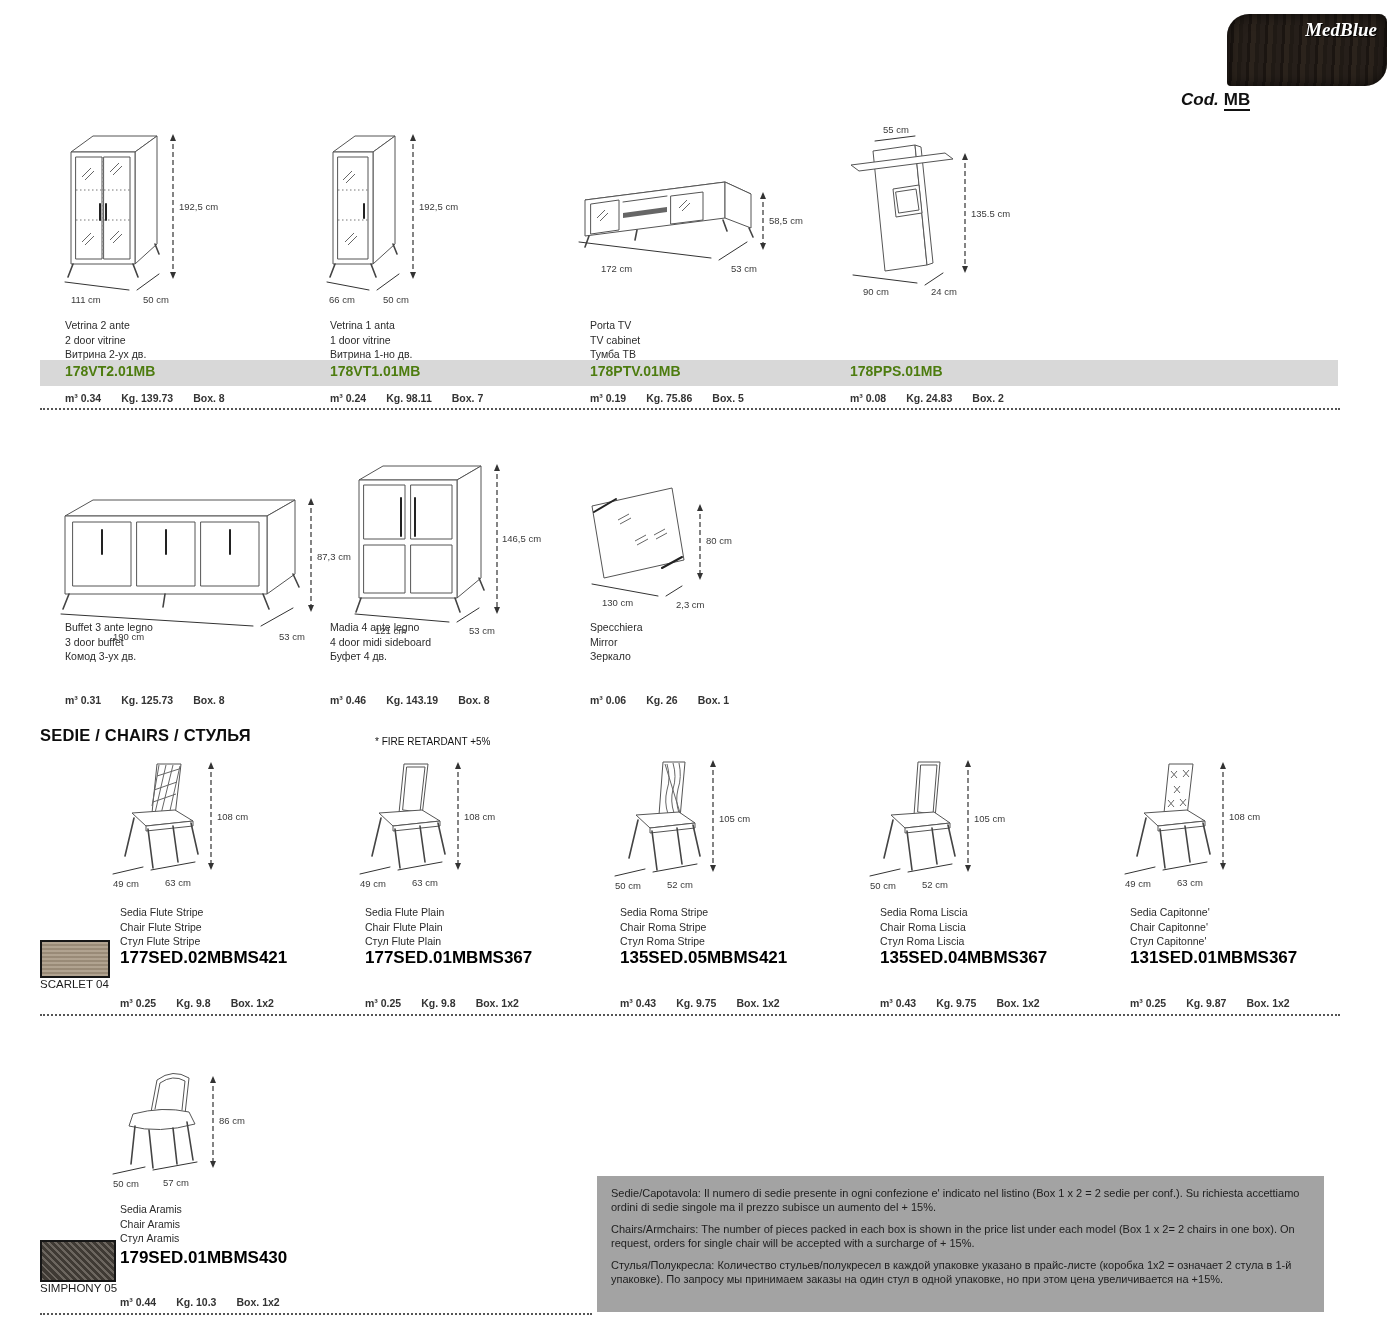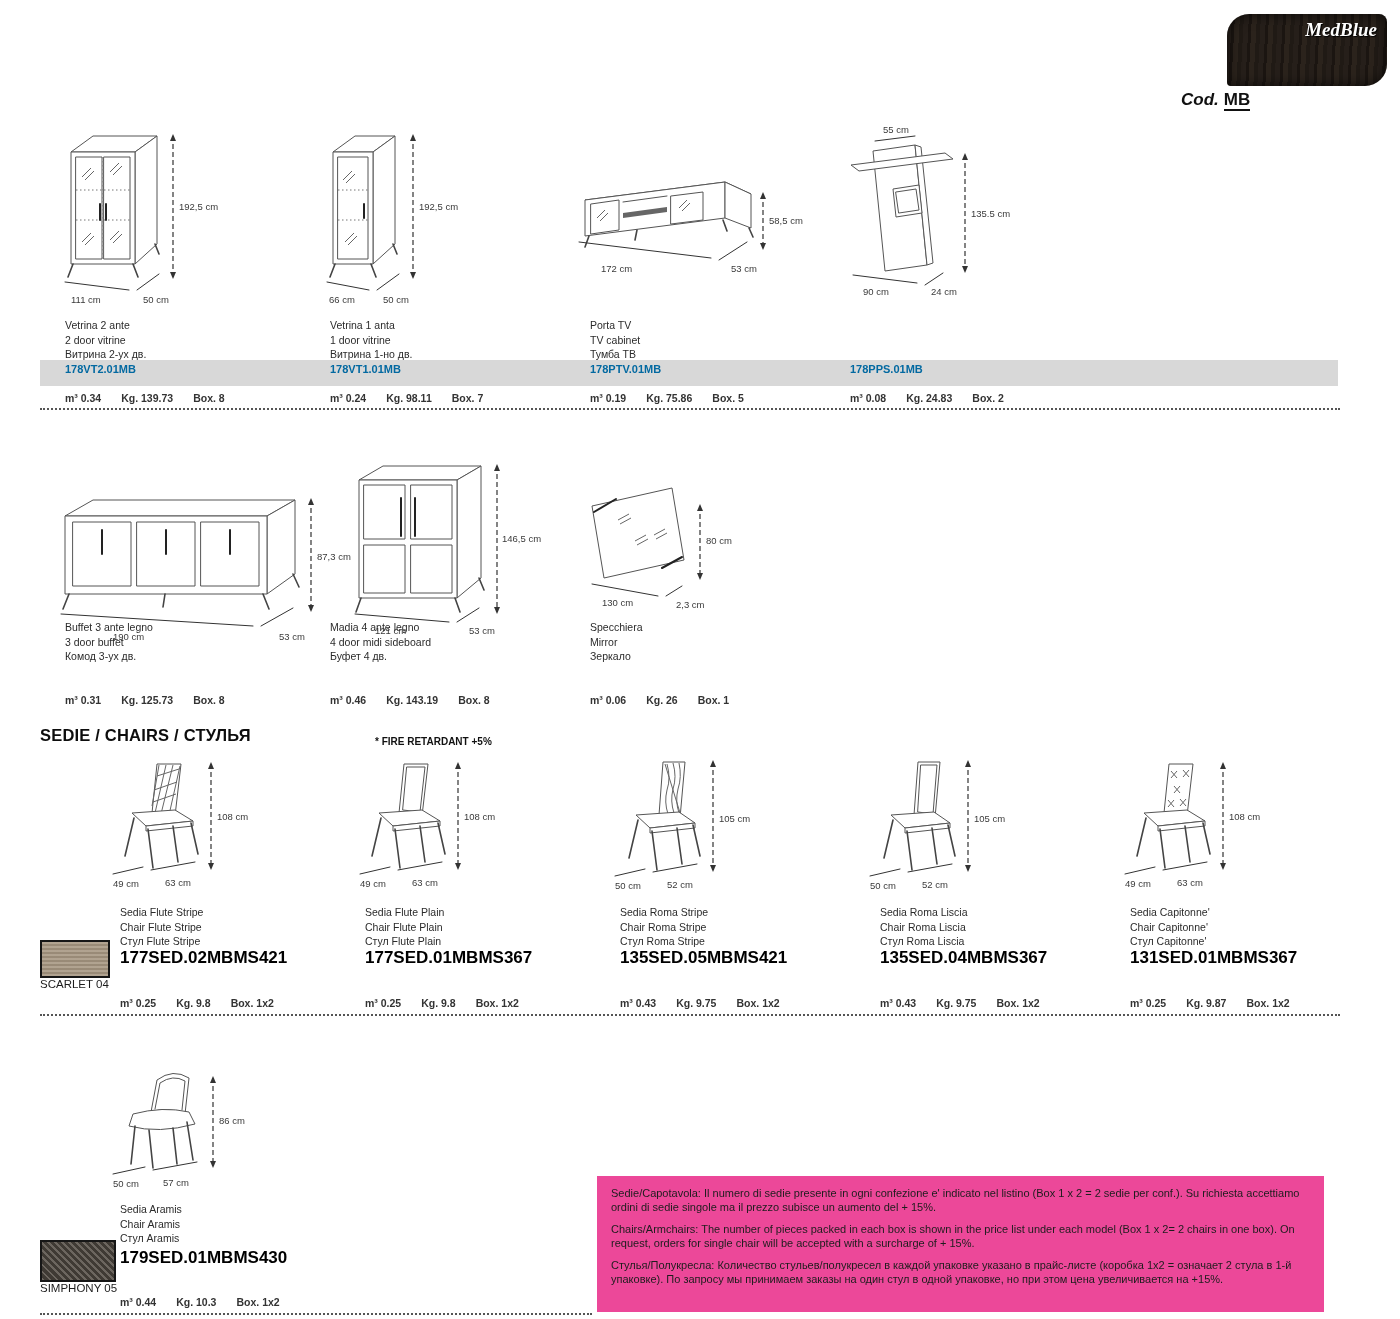--- a/index.html
+++ b/index.html
@@ -2,52 +2,52 @@
 <html><head>
 <meta charset="utf-8">
 <style>
   html,body{margin:0;padding:0;background:#fff;}
   .page{position:relative;width:1400px;height:1319px;background:#ffffff;
         font-family:"Liberation Sans",sans-serif;color:#1a1a1a;overflow:hidden;}
   .abs{position:absolute;}
 
   
   .sec-title{font-weight:bold;font-size:16.5px;letter-spacing:.2px;color:#0d0d0d;white-space:nowrap;}
-  .fire-note{font-weight:bold;font-size:10px;color:#111;white-space:nowrap;}
+  .fire-note{font-weight:normal;font-size:10px;color:#111;white-space:nowrap;}
 
   
   .logo-box{position:absolute;left:1183px;top:14px;width:160px;height:72px;
             border-radius:22px 8px 22px 4px;
             background:repeating-linear-gradient(93deg,#261f1a 0 5px,#1b1511 5px 8px,#2b231c 8px 13px,#201a15 13px 17px);
             box-shadow:inset 0 0 14px rgba(0,0,0,.65);margin-left:44px;}
   .logo-text{position:absolute;right:10px;top:5px;font-family:"Liberation Serif",serif;
              font-style:italic;font-weight:bold;font-size:19px;color:#fff;text-shadow:1px 1px 1px #000;}
   .cod-line{position:absolute;left:1181px;top:90px;font-size:17px;color:#111;white-space:nowrap;}
   .cod-label{font-style:italic;font-weight:bold;font-family:"Liberation Sans",sans-serif;}
   .cod-value{font-weight:bold;border-bottom:2px solid #111;margin-left:5px;}
 
   
   .desc{position:absolute;font-size:10.5px;line-height:14.5px;color:#2b2b2b;white-space:nowrap;}
   .band{position:absolute;left:40px;width:1298px;height:26px;background:#d8d8d8;}
-  .code{position:absolute;top:3px;font-size:11px;font-weight:bold;color:#0369a1;white-space:nowrap;}
+  .code{position:absolute;top:3px;font-size:14px;font-weight:bold;color:#4d7c0f;white-space:nowrap;}
   .code-plain{position:absolute;font-size:17px;font-weight:bold;color:#000;white-space:nowrap;text-align:right;}
   .specs{position:absolute;font-size:10.5px;font-weight:bold;color:#333;white-space:nowrap;}
   .specs span{margin-right:20px;margin-top:17px;}
   .dotted{position:absolute;height:0;border-top:2px dotted #555;}
 
   
   .swatch{position:absolute;border:2px solid #161616;}
   .swatch-scarlet{background:#a69681;
      background-image:repeating-linear-gradient(0deg,rgba(255,255,255,.12) 0 2px,rgba(0,0,0,.08) 2px 4px);}
   .swatch-simphony{background:#544d45;
      background-image:repeating-linear-gradient(45deg,rgba(255,255,255,.14) 0 2px,rgba(0,0,0,.25) 2px 5px);}
   .swatch-label{position:absolute;font-size:11.5px;color:#1c1c1c;white-space:nowrap;}
 
   
-  .notes{position:absolute;left:597px;top:1176px;width:727px;height:136px;background:#ec4899;
+  .notes{position:absolute;left:597px;top:1176px;width:727px;height:136px;background:#a3a3a3;
          box-sizing:border-box;padding:11px 14px;font-size:11px;line-height:13.5px;color:#1d1d1d;}
   .notes p{margin:0 0 9px 0;}
 
   
   svg{position:absolute;overflow:visible;}
   .ln{fill:none;stroke:#555;stroke-width:1;stroke-linejoin:round;stroke-linecap:round;}
   .lnw{fill:#fff;stroke:#555;stroke-width:1;stroke-linejoin:round;}
   .lk{fill:none;stroke:#444;stroke-width:1.6;stroke-linecap:round;}
   .hd{fill:none;stroke:#222;stroke-width:2;stroke-linecap:round;}
   .dash{fill:none;stroke:#333;stroke-width:1.2;stroke-dasharray:5,3;}

